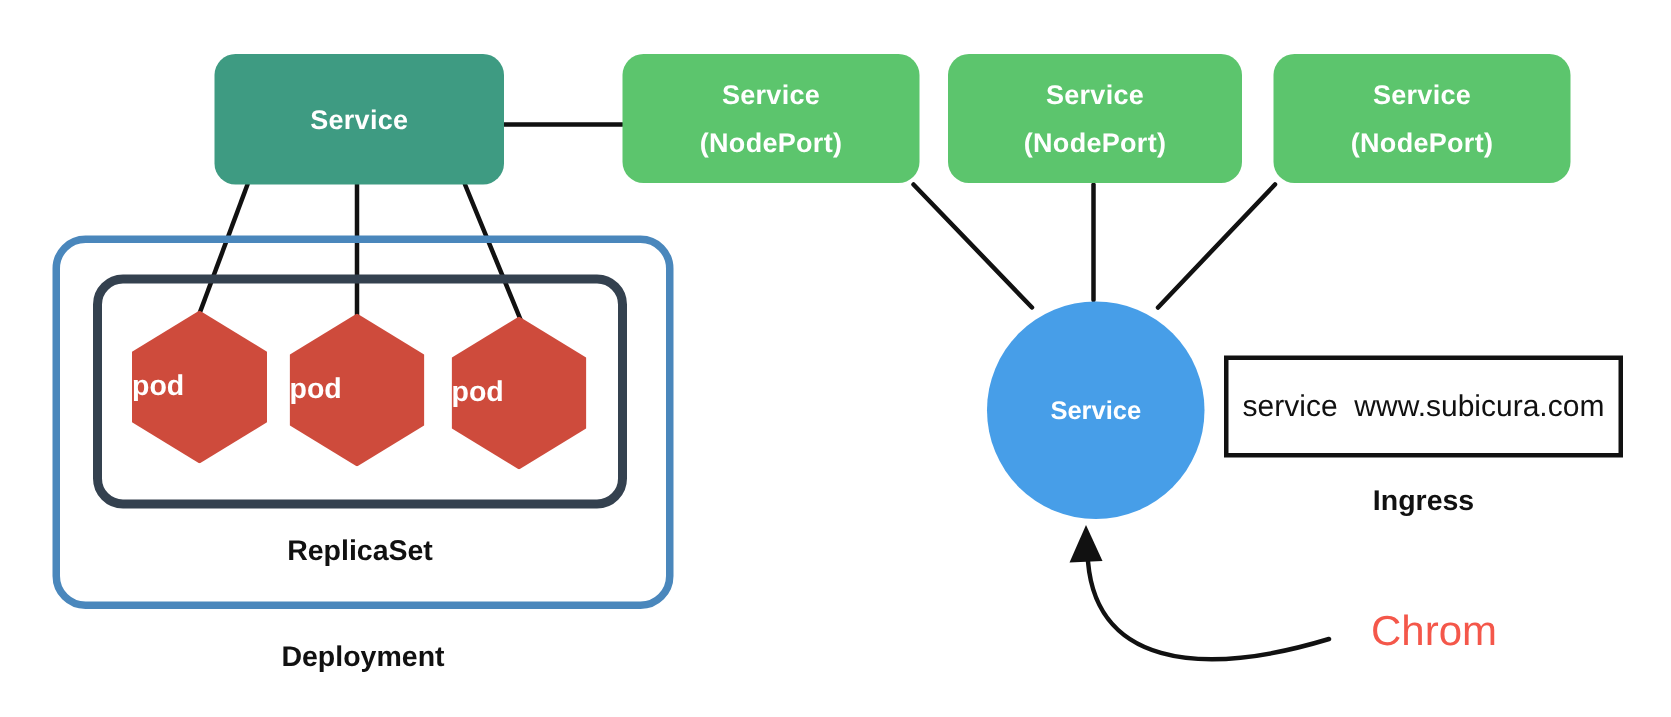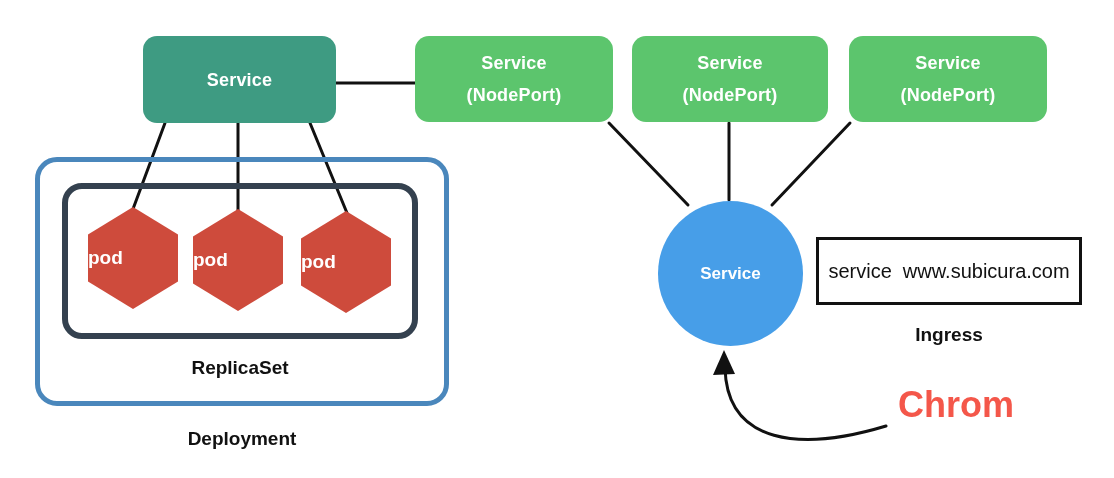--- a/index.html
+++ b/index.html
@@ -55,22 +55,22 @@
     background:var(--lb-blue,#479EE8);color:#fff;font-weight:bold;font-size:17px;line-height:24px;
     display:flex;flex-direction:column;align-items:center;justify-content:center;text-align:center;
   }
   .ingress-box{
     position:absolute;left:816px;top:237px;width:266px;height:68px;box-sizing:border-box;
     background:#fff;border:3px solid var(--ingress-border,#111);
     display:flex;align-items:center;justify-content:center;
     color:#111;font-size:20px;white-space:pre;
   }
   .client-label{
-    position:absolute;left:856px;top:384px;width:200px;text-align:center;
-    color:var(--client-red,#F4574A);font-size:36px;font-weight:bold;
+    position:absolute;left:856px;top:405px;width:200px;text-align:center;
+    color:var(--client-red,#F4574A);font-size:28px;font-weight:normal;
   }
 </style>
 </head>
 <body>
 
 <div class="stage">
 
   <svg class="wires" viewBox="0 0 1114 478">
 
     <line x1="336" y1="83" x2="415" y2="83"></line>

